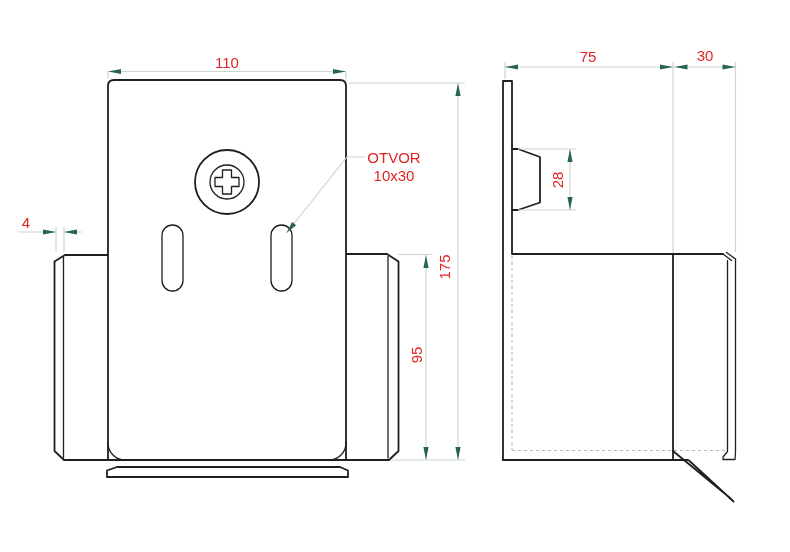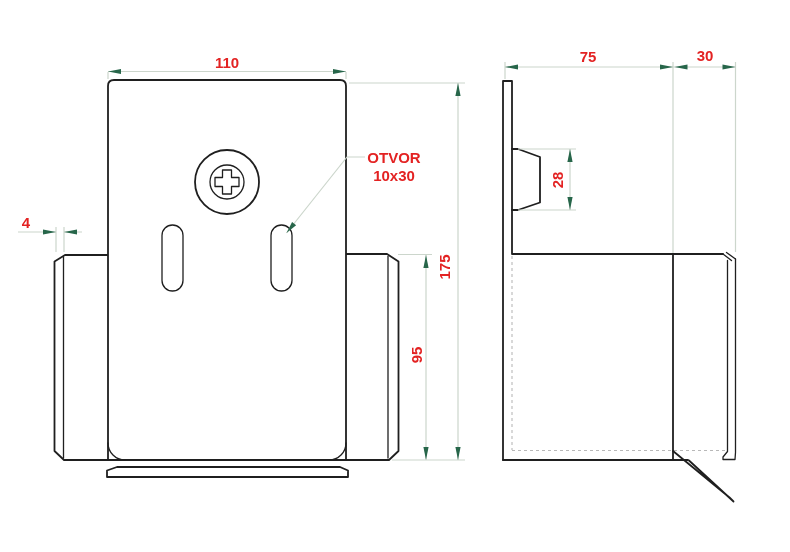--- a/index.html
+++ b/index.html
@@ -4,21 +4,21 @@
 <style>
   :root{
     --outline:#1f1f1f;
     --dimension-line:#ccd6cc;
     --arrow:#27664a;
     --label-text:#e32222;
     --hidden-line:#b8b8b8;
     --background:#ffffff;
   }
   html,body{margin:0;padding:0;background:var(--background);}
-  .stage{width:790px;height:508px;background:var(--background);position:relative;overflow:hidden;font-weight:bold;}
+  .stage{width:790px;height:508px;background:var(--background);position:relative;overflow:hidden;}
   .outline{stroke:var(--outline);fill:none;stroke-width:1.8;stroke-linejoin:round;stroke-linecap:round;}
   .thin{stroke-width:1.3;}
   .whitefill{fill:#ffffff;}
   .dim{stroke:var(--dimension-line);fill:none;stroke-width:1.2;stroke-linecap:butt;}
   .hiddenline{stroke:var(--hidden-line);fill:none;stroke-width:1.1;stroke-dasharray:3 3;}
   .arrow{fill:var(--arrow);stroke:none;}
   text.dimtext{fill:var(--label-text);font-family:"Liberation Sans",sans-serif;font-size:15px;}
 </style>
 </head>
 <body>

